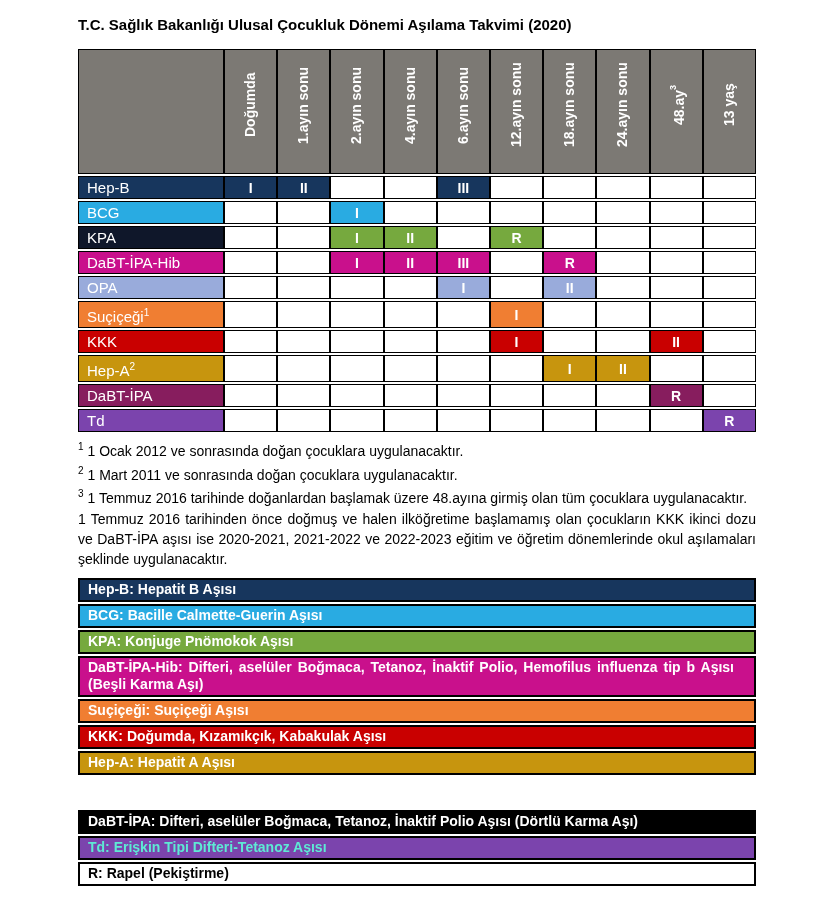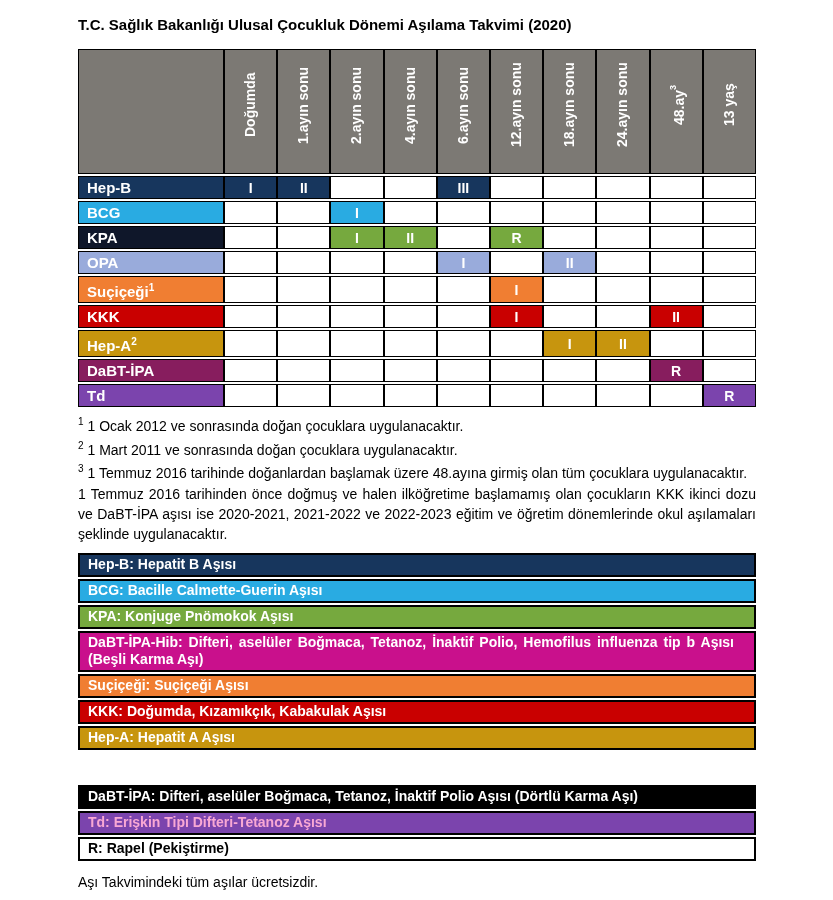--- a/index.html
+++ b/index.html
@@ -36,21 +36,21 @@
     height: 119px;
     padding-top: 9px;          
     color: #fff;
     font-weight: bold;
     font-size: 14px;
     white-space: nowrap;
     line-height: 17px;
   }
   .vert sup { font-size: 9px; }
   td.vlabel {
-    color: #fff; font-weight: bold; font-size: 15px;
+    color: #fff; font-weight: normal; font-size: 15px;
     padding: 1px 12px 1px 8px; height: 21px; line-height: 19px;
     white-space: nowrap; overflow: hidden;
   }
   td.vlabel sup { font-size: 10px; }
   td.dose {
     text-align: center; color: #fff; font-weight: bold;
     font-size: 14px; height: 21px; padding: 0; background: #fff;
   }
 
   
@@ -132,20 +132,33 @@
           <td class="dose" style="background: rgb(118, 169, 62);">I</td>
           <td class="dose" style="background: rgb(118, 169, 62);">II</td>
           <td class="dose"></td>
           <td class="dose" style="background: rgb(118, 169, 62);">R</td>
           <td class="dose"></td>
           <td class="dose"></td>
           <td class="dose"></td>
           <td class="dose"></td>
         </tr>
         <tr>
+          <td class="vlabel" style="background: rgb(201, 16, 140);">DaBT-İPA-Hib</td>
+          <td class="dose"></td>
+          <td class="dose"></td>
+          <td class="dose" style="background: rgb(201, 16, 140);">I</td>
+          <td class="dose" style="background: rgb(201, 16, 140);">II</td>
+          <td class="dose" style="background: rgb(201, 16, 140);">III</td>
+          <td class="dose"></td>
+          <td class="dose" style="background: rgb(201, 16, 140);">R</td>
+          <td class="dose"></td>
+          <td class="dose"></td>
+          <td class="dose"></td>
+        </tr>
+        <tr>
           <td class="vlabel" style="background: rgb(153, 171, 219);">OPA</td>
           <td class="dose"></td>
           <td class="dose"></td>
           <td class="dose"></td>
           <td class="dose"></td>
           <td class="dose" style="background: rgb(153, 171, 219);">I</td>
           <td class="dose"></td>
           <td class="dose" style="background: rgb(153, 171, 219);">II</td>
           <td class="dose"></td>
           <td class="dose"></td>
@@ -229,19 +242,19 @@
 
   <div class="legend" id="legend">
       <div class="legend-row" style="background: rgb(23, 54, 93); color: rgb(255, 255, 255);">Hep-B: Hepatit B Aşısı</div>
       <div class="legend-row" style="background: rgb(41, 171, 226); color: rgb(255, 255, 255);">BCG: Bacille Calmette-Guerin Aşısı</div>
       <div class="legend-row" style="background: rgb(118, 169, 62); color: rgb(255, 255, 255);">KPA: Konjuge Pnömokok Aşısı</div>
       <div class="legend-row" style="background: rgb(201, 16, 140); color: rgb(255, 255, 255);">DaBT-İPA-Hib: Difteri, aselüler Boğmaca, Tetanoz, İnaktif Polio, Hemofilus influenza tip b Aşısı (Beşli Karma Aşı)</div>
       <div class="legend-row" style="background: rgb(240, 126, 50); color: rgb(255, 255, 255);">Suçiçeği: Suçiçeği Aşısı</div>
       <div class="legend-row" style="background: rgb(201, 0, 0); color: rgb(255, 255, 255);">KKK: Doğumda, Kızamıkçık, Kabakulak Aşısı</div>
       <div class="legend-row" style="background: rgb(199, 149, 14); color: rgb(255, 255, 255);">Hep-A: Hepatit A Aşısı</div>
       <div class="legend-row" style="background: #000000; color: rgb(255, 255, 255); margin-top: 35px;">DaBT-İPA: Difteri, aselüler Boğmaca, Tetanoz, İnaktif Polio Aşısı (Dörtlü Karma Aşı)</div>
-      <div class="legend-row" style="background: rgb(123, 68, 173); color: #f9a8d4;">Td: Erişkin Tipi Difteri-Tetanoz Aşısı</div>
+      <div class="legend-row" style="background: rgb(123, 68, 173); color: #5eead4;">Td: Erişkin Tipi Difteri-Tetanoz Aşısı</div>
       <div class="legend-row" style="background: rgb(255, 255, 255); color: rgb(0, 0, 0);">R: Rapel (Pekiştirme)</div>
     </div>
 
   <p class="free">Aşı Takvimindeki tüm aşılar ücretsizdir.</p>
 
 </div>
 
 </body></html>

